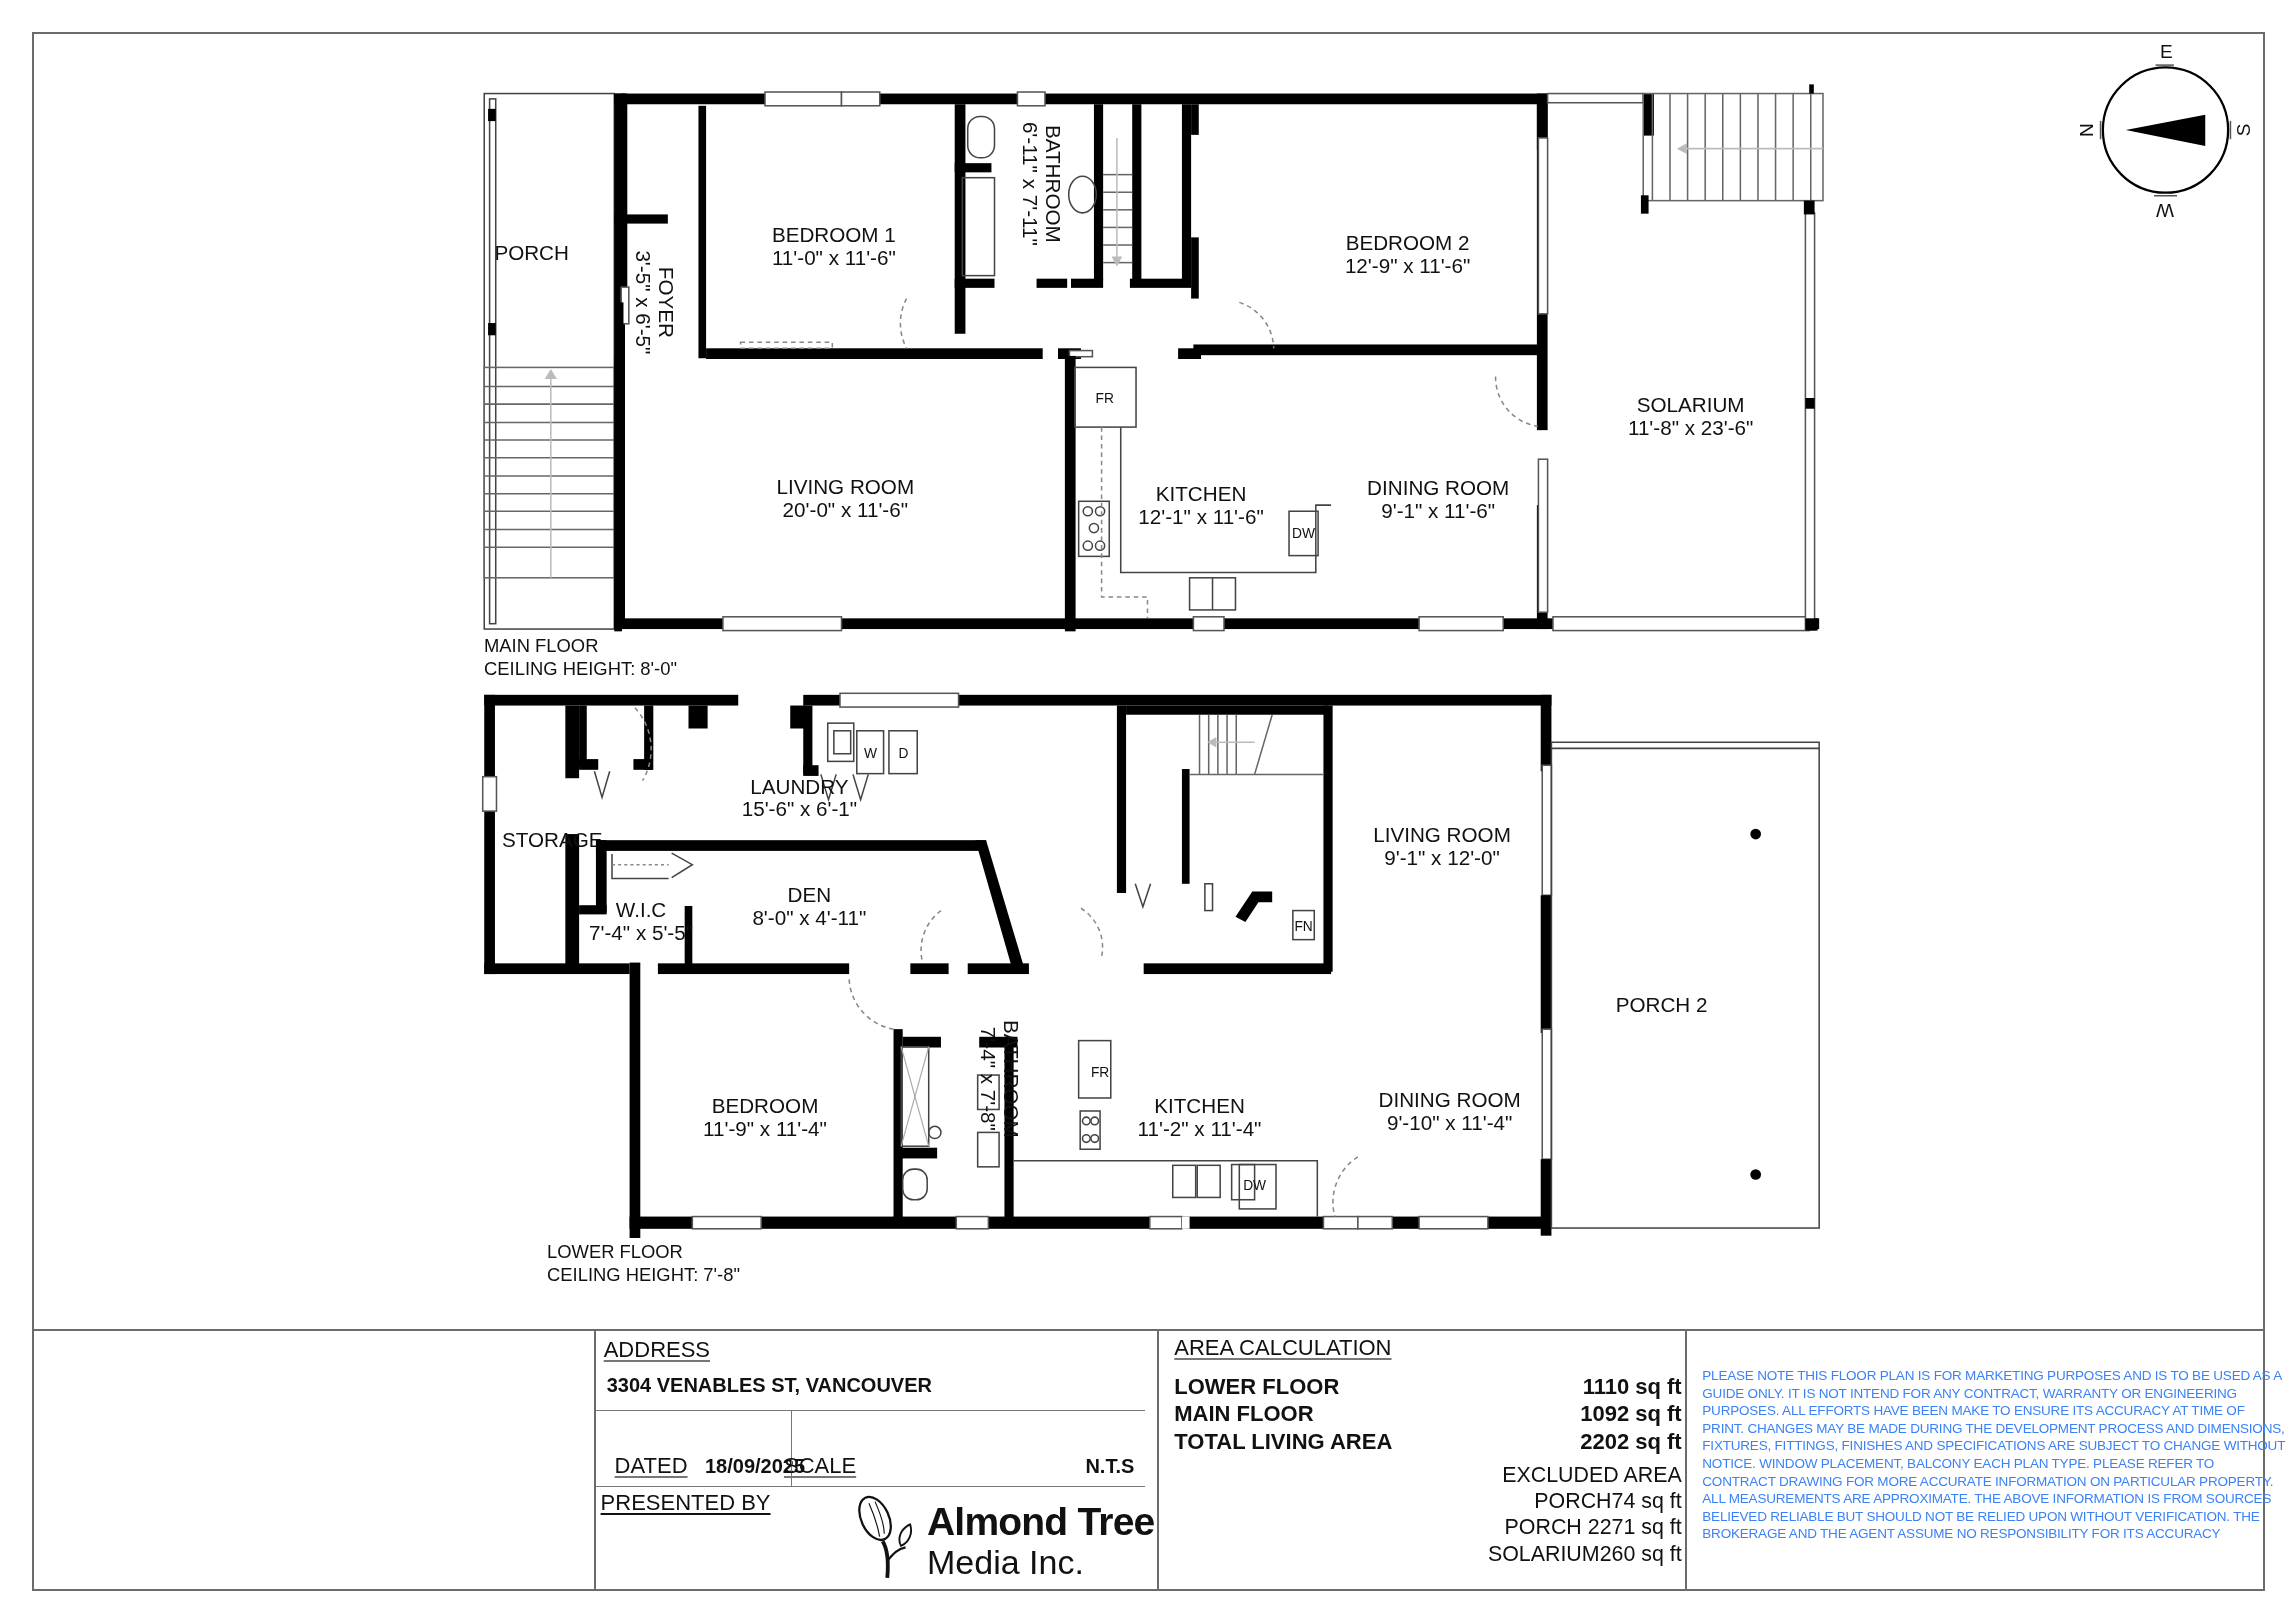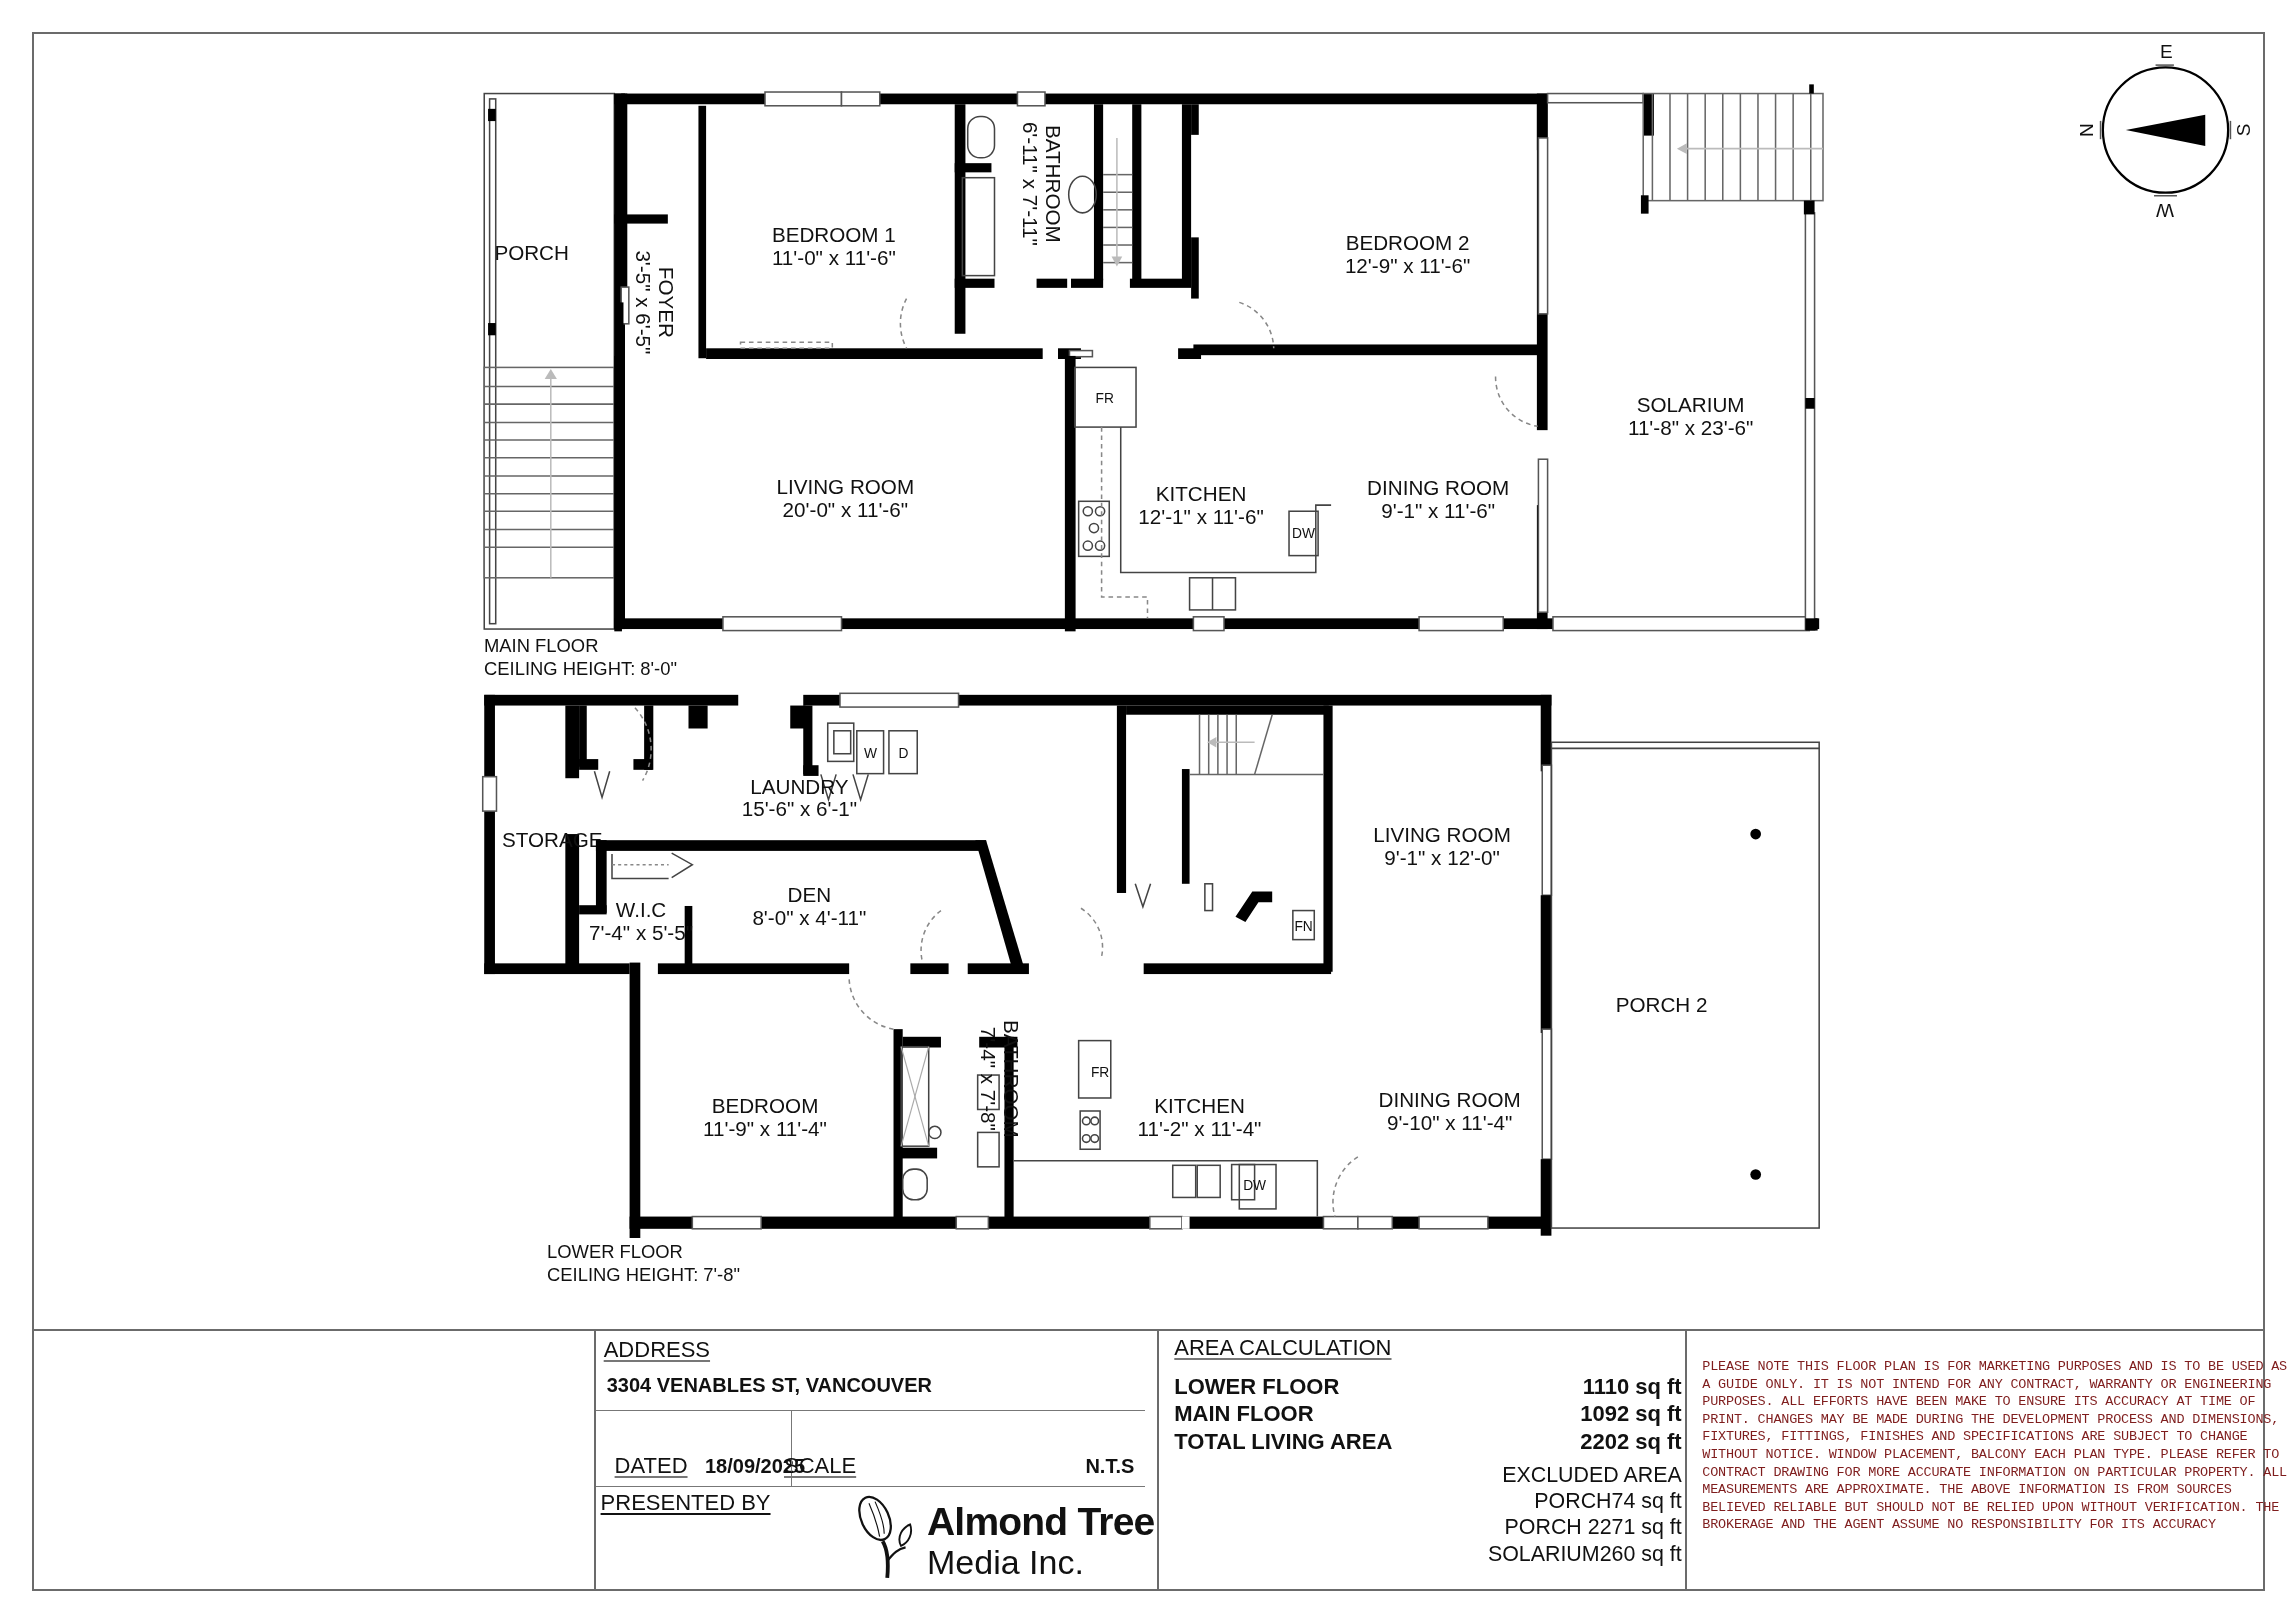--- a/index.html
+++ b/index.html
@@ -20,21 +20,21 @@
   .u { text-decoration:underline; text-decoration-color:#777; text-underline-offset:3.1px; }
   .addr-h { position:absolute; left:7.7px; top:6.1px; font-size:22px; }
   .addr-v { position:absolute; left:10.7px; top:43px; font-size:20px; font-weight:bold; }
   .hline { position:absolute; height:0; border-top:1.5px solid #777; }
   .vline { position:absolute; width:0; border-left:1.5px solid #777; }
   .lbl29 { position:absolute; font-size:22px; }
   .bold26 { position:absolute; font-size:20px; font-weight:bold; }
   .area-row { position:absolute; left:15.3px; right:15.3px; display:flex; justify-content:space-between; }
   .area-row.bold { font-weight:bold; font-size:22px; }
   .area-row.reg { font-size:21.4px;justify-content:flex-end; }
-  .disclaimer { position:absolute; left:15.3px; top:27px; width:585px; font-family:Liberation Mono, monospace; font-size:13.5px; line-height:17.6px; color:#7f1d1d; letter-spacing:-0.2px; }
+  .disclaimer { position:absolute; left:15.3px; top:36px; width:585px; font-family:Liberation Sans, sans-serif; font-size:13.5px; line-height:17.6px; color:#3b82f6; letter-spacing:-0.2px; }
   .logo { position:absolute; left:820px; top:161px; width:321px; height:96px; }
   .logo-name { position:absolute; left:75px; top:7.7px; font-size:39px; font-weight:bold; letter-spacing:-0.8px; }
   .logo-sub { position:absolute; left:75px; top:51px; font-size:34px; }
   .compass-letter { position:absolute; font-size:19px; }
 </style>
 </head>
 <body>
 
 <div class="frame"></div>
 

